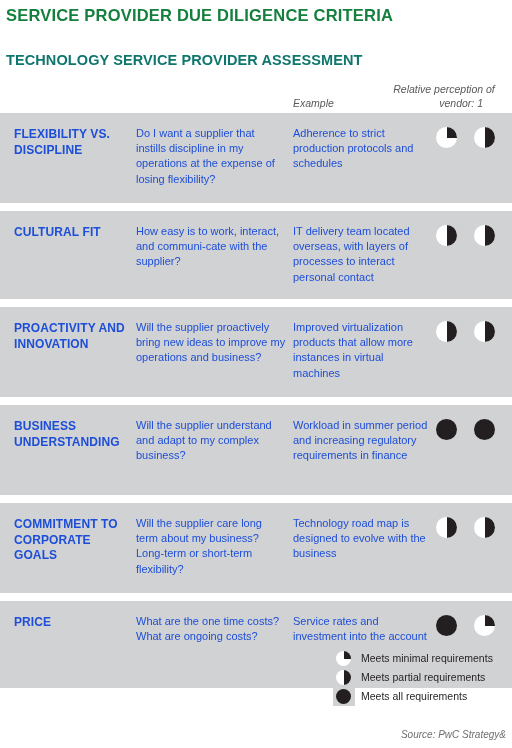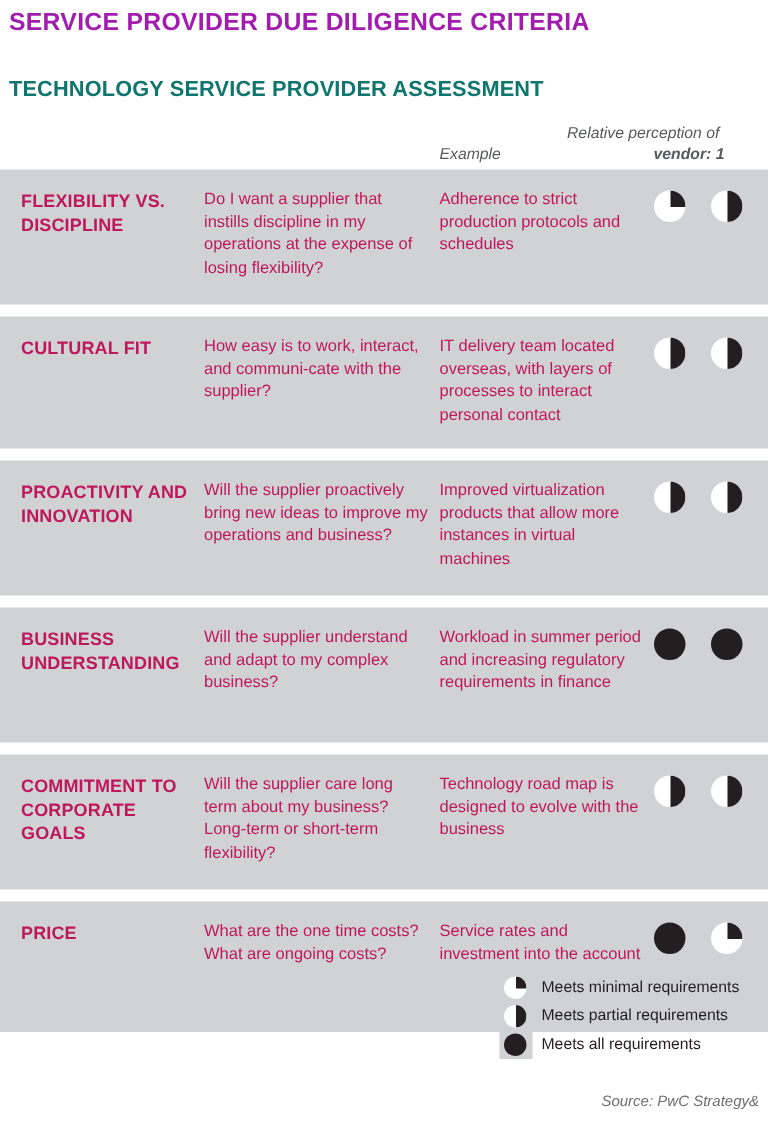--- a/index.html
+++ b/index.html
@@ -18,21 +18,21 @@
   }
 
   
   .page-title {
     position: absolute;
     left: 6px;
     top: 6px;
     font-size: 16.5px;
     font-weight: bold;
     letter-spacing: 0.2px;
-    color: #a21caf;
+    color: #15803d;
   }
 
   .section-title {
     position: absolute;
     left: 6px;
     top: 52px;
     font-size: 14.5px;
     font-weight: bold;
     letter-spacing: 0.1px;
     color: #0f766e;
@@ -52,50 +52,51 @@
     font-style: italic;
     color: #58595b;
     line-height: 13px;
   }
   .col-head-question { left: 136px; top: 17px; margin-top: 32px; }
   .col-head-example  { left: 293px; top: 17px; }
   .col-head-vendor {
     left: 378px;
     top: 3px;
     width: 132px;
+    text-align: center;
   }
   .vendor-nums {
     position: absolute;
     top: 17px;
     font-size: 10.5px;
     font-style: italic;
     color: #58595b;
     line-height: 13px;
   }
-  .vendor-num-1 { left: 411px; width: 72px; text-align: right; font-weight: bold; }
+  .vendor-num-1 { left: 411px; width: 72px; text-align: right; }
   .vendor-num-2 { left: 449px; width: 72px; text-align: right; }
 
   
   .rows {
     position: absolute;
     left: 0;
     top: 113px;
     width: 512px;
   }
   .row {
     position: relative;
     width: 512px;
     background: #d1d2d4;
     margin-bottom: 8px;
   }
   .cell {
     position: absolute;
     font-size: 11px;
     line-height: 15.2px;
-    color: #be185d;
+    color: #1d4ed8;
   }
   .cell-criteria {
     left: 14px;
     top: 14px;
     width: 118px;
     font-weight: bold;
     font-size: 12px;
     line-height: 15.5px;
     letter-spacing: 0.1px;
   }

